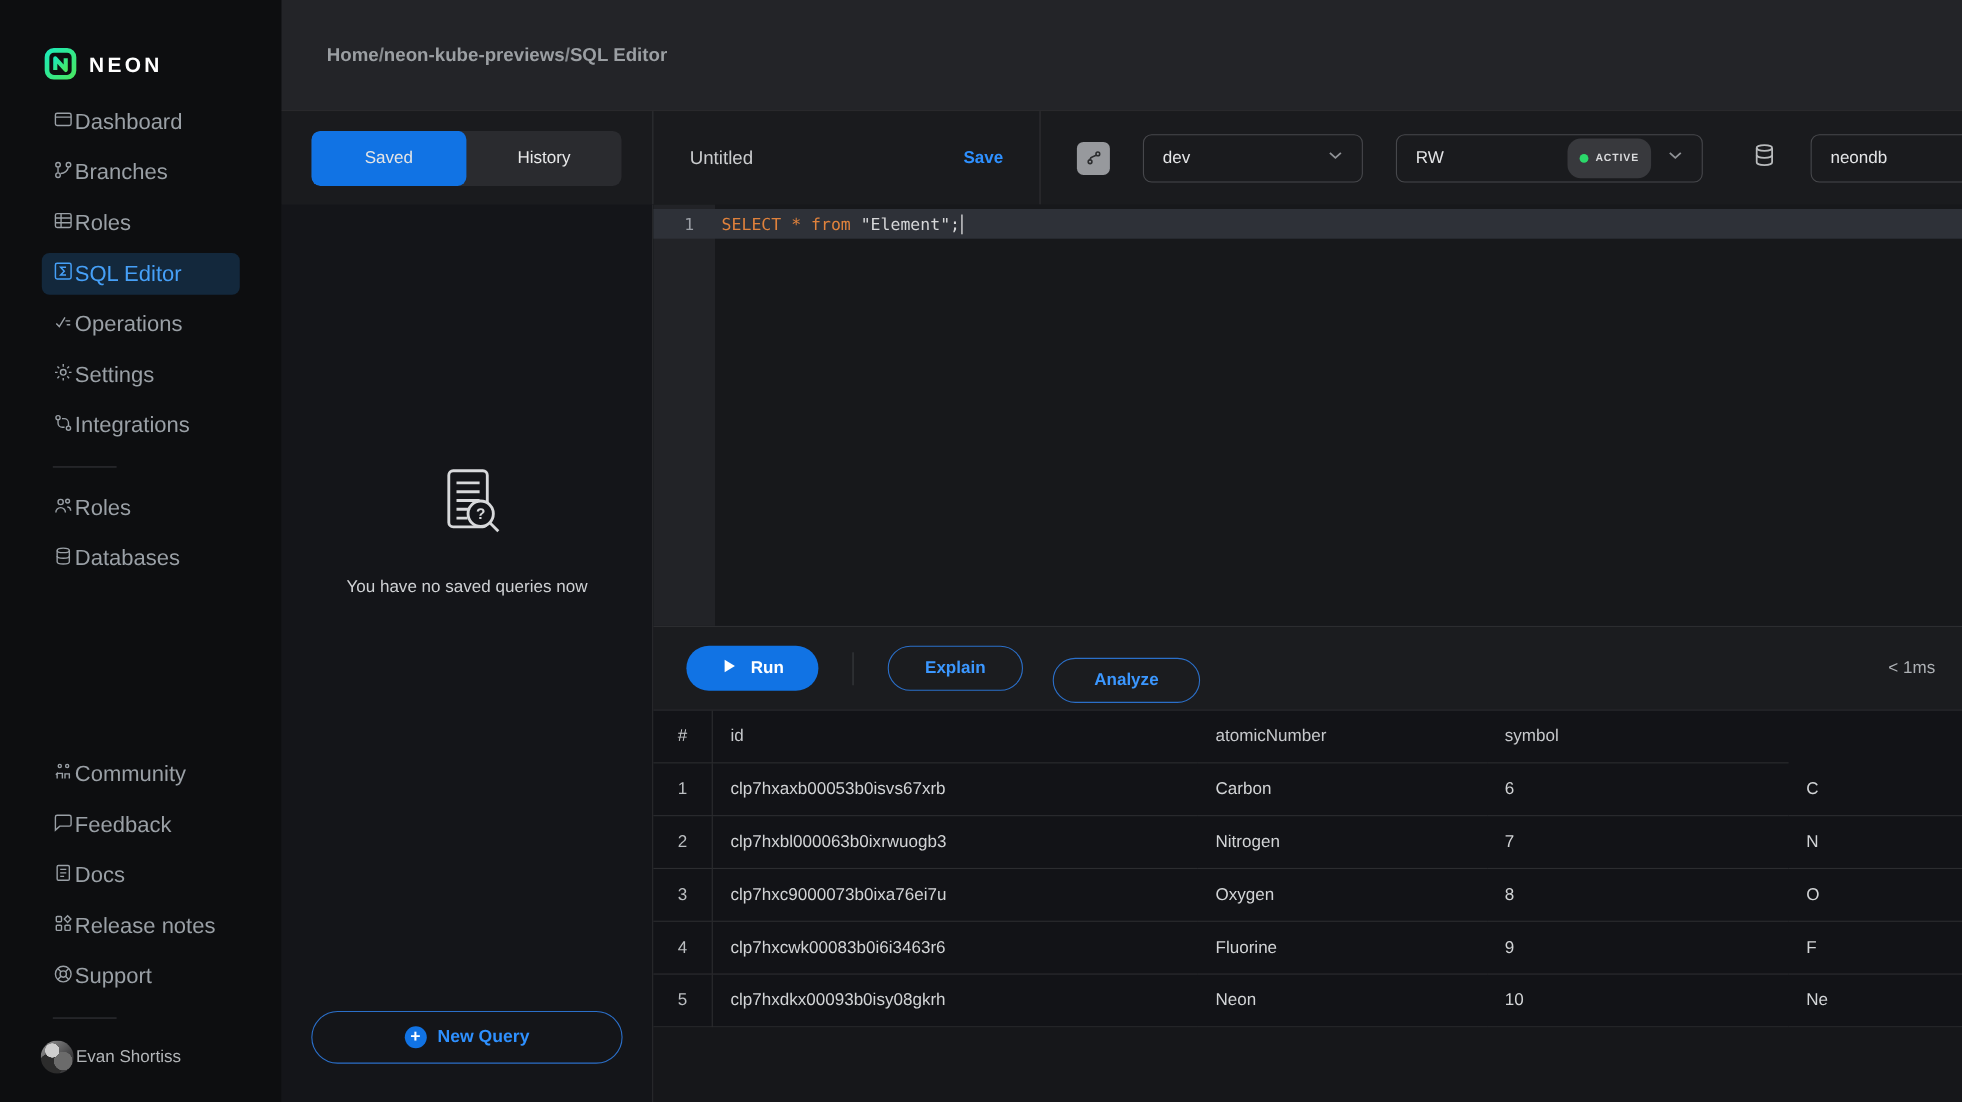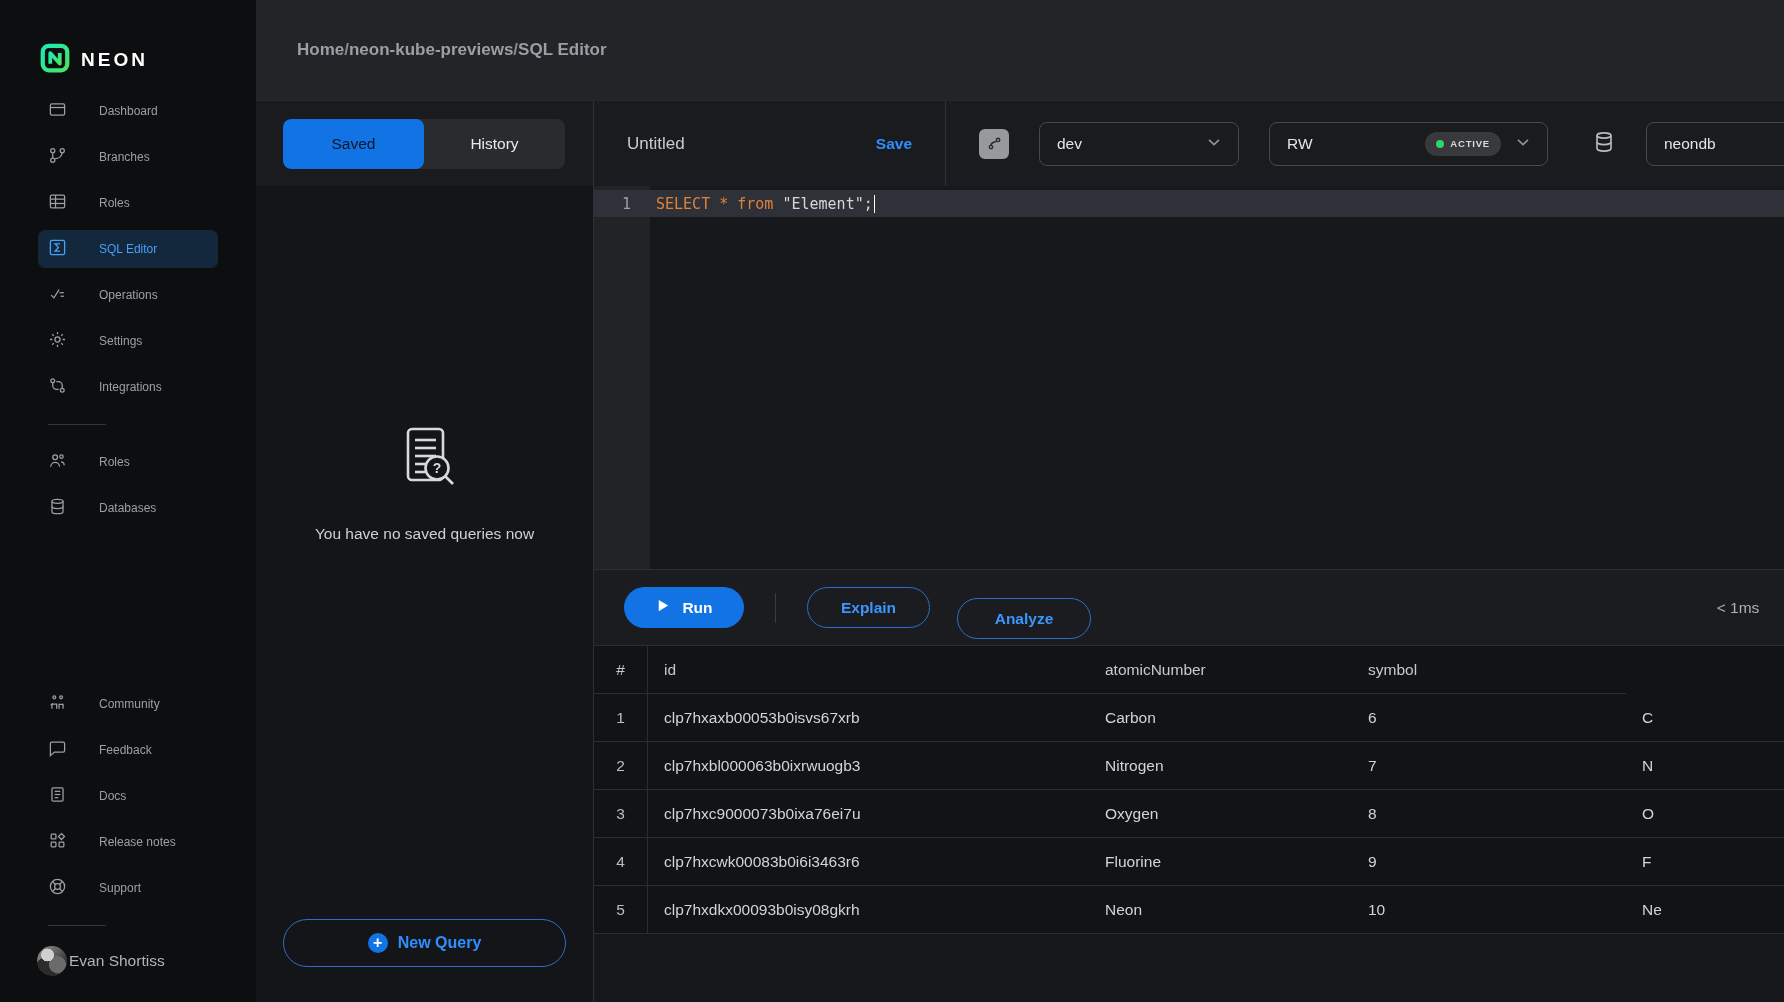--- a/index.html
+++ b/index.html
@@ -6,22 +6,22 @@
   html,body { width:1784px; height:1002px; overflow:hidden; background:#1b1c1f;
     font-family:"Liberation Sans", sans-serif; -webkit-font-smoothing:antialiased; }
   .app { display:flex; width:1784px; height:1002px; }
 
   
   .sidebar { width:256px; height:100%; background:#0d0e10; flex:0 0 256px;
     display:flex; flex-direction:column; }
   .logo-row { display:flex; align-items:center; gap:11px; padding:28px 0 0 40px; height:92px; }
   .logo-word { color:#fff; font-size:19px; font-weight:bold; letter-spacing:3px; }
   .nav { display:flex; flex-direction:column; padding:0 38px; }
-  .nav-item { display:flex; align-items:center; gap:32px; height:38px; margin-bottom:8px;
-    padding:0 10px; border-radius:7px; color:#9aa0a6; font-size:12px; cursor:pointer; }
+  .nav-item { display:flex; align-items:center; gap:1px; height:38px; margin-bottom:8px;
+    padding:0 10px; border-radius:7px; color:#9aa0a6; font-size:20px; cursor:pointer; }
   .nav-item svg { flex:0 0 auto; }
   .nav-item.active { background:#13283c; color:#46a0f8; }
   .sb-divider { height:1px; background:#35363a; width:58px; margin:10px 48px 18px 48px; }
   .spacer { flex:1; }
   .user-row { display:flex; align-items:center; gap:2px; padding:14px 0 26px 37px; }
   .avatar { width:30px; height:30px; border-radius:50%;
     background:
       radial-gradient(circle at 35% 30%, #cfcfcf 0 22%, transparent 23%),
       radial-gradient(circle at 68% 62%, #6b6b6b 0 30%, transparent 31%),
       radial-gradient(circle at 30% 75%, #2c2c2c 0 35%, transparent 36%),
@@ -35,36 +35,36 @@
   .breadcrumb { color:#9b9fa3; font-size:17px; font-weight:600; display:flex; gap:0; }
   .breadcrumb .sep { color:#85898d; font-weight:600; }
   .crumb { cursor:pointer; }
 
   .toolbar { height:86px; background:#1a1b1e; display:flex; flex:0 0 auto; border-top:1px solid #29292c;}
   .tb-left { width:338px; flex:0 0 338px; display:flex; align-items:center; padding-left:27px;
     border-right:1px solid #303134; }
   .segmented { display:flex; width:282px; height:50px; background:#2a2b2f; border-radius:8px; overflow:hidden; }
   .seg { flex:1; display:flex; align-items:center; justify-content:center; font-size:15.5px;
     color:#e8e9ea; cursor:pointer; }
-  .seg.active { background:#1173e4; color:#0f172a; border-radius:8px; }
+  .seg.active { background:#1173e4; color:#e5e5e5; border-radius:8px; }
   .tb-mid { width:352px; flex:0 0 352px; display:flex; align-items:center;
     justify-content:space-between; padding:0 33px; border-right:1px solid #303134; }
   .doc-title { color:#caccce; font-size:17px; }
   .save-link { color:#2e90ff; font-size:15.5px; font-weight:600; cursor:pointer; }
   .tb-right { flex:1; display:flex; align-items:center; gap:30px; padding-left:33px; }
   .chip-icon { width:30px; height:30px; border-radius:6px; background:#97999d;
     display:flex; align-items:center; justify-content:center; flex:0 0 auto; }
   .select { height:44px; border:1px solid #47484c; border-radius:8px; display:flex;
     align-items:center; padding:0 14px 0 17px; color:#e4e5e7; font-size:15.5px;
     justify-content:space-between; cursor:pointer; background:transparent; }
   .sel-branch { width:200px; }
   .sel-compute { width:279px; margin-left:0; }
   .sel-db { width:201px; }
   .badge { display:flex; align-items:center; gap:6px; background:#38393d; border-radius:12px;
-    height:24px; padding:0 11px; margin-left:auto; margin-right:12px; }
+    height:36px; padding:0 11px; margin-left:auto; margin-right:12px; }
   .dot { width:8px; height:8px; border-radius:50%; background:#2bd96a; }
   .badge-text { color:#d9dadc; font-size:9.5px; font-weight:bold; letter-spacing:0.8px; }
   .db-cyl { margin-left:14px; flex:0 0 auto; }
 
   .workspace { flex:1; display:flex; min-height:0; }
 
   
   .saved-panel { width:338px; flex:0 0 338px; background:#141519; border-right:1px solid #2e2f33;
     display:flex; flex-direction:column; align-items:center; }
   .empty-wrap { flex:1; display:flex; flex-direction:column; align-items:center; justify-content:center;

